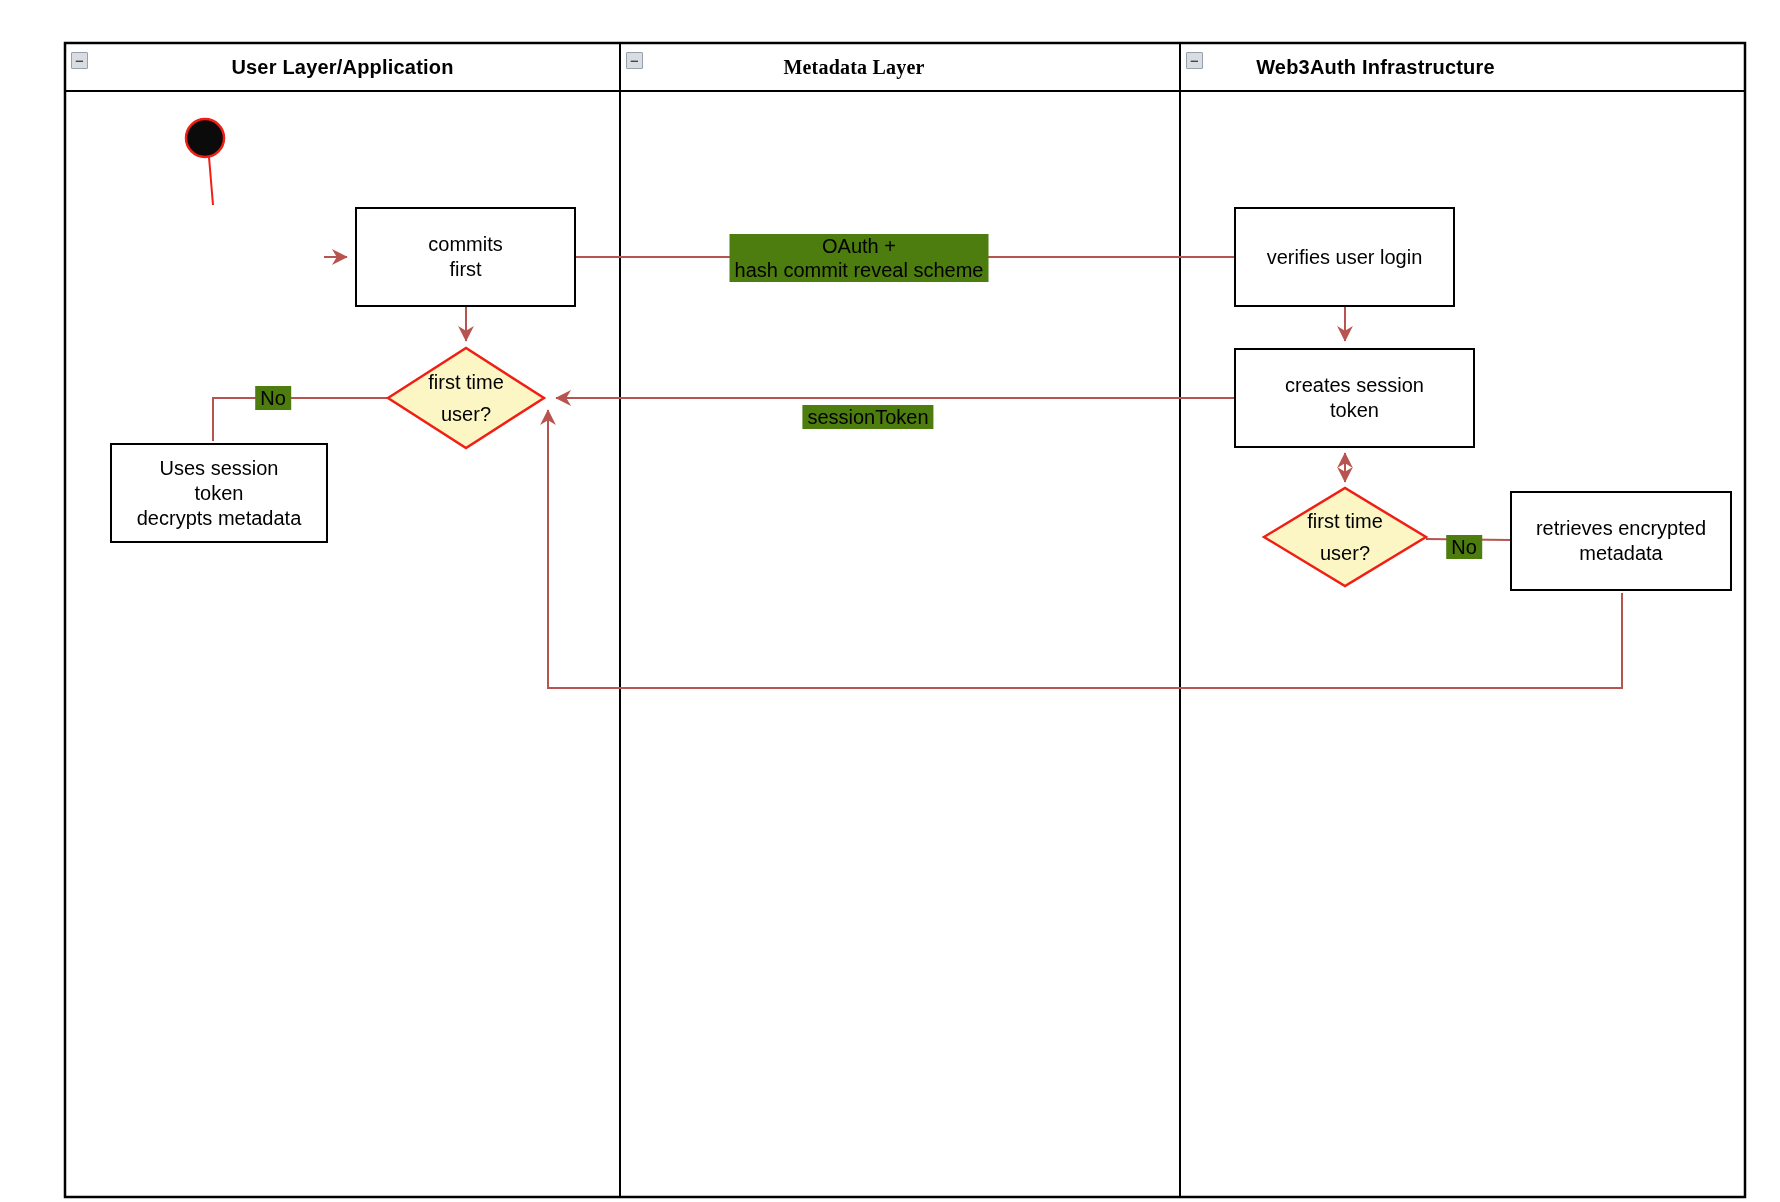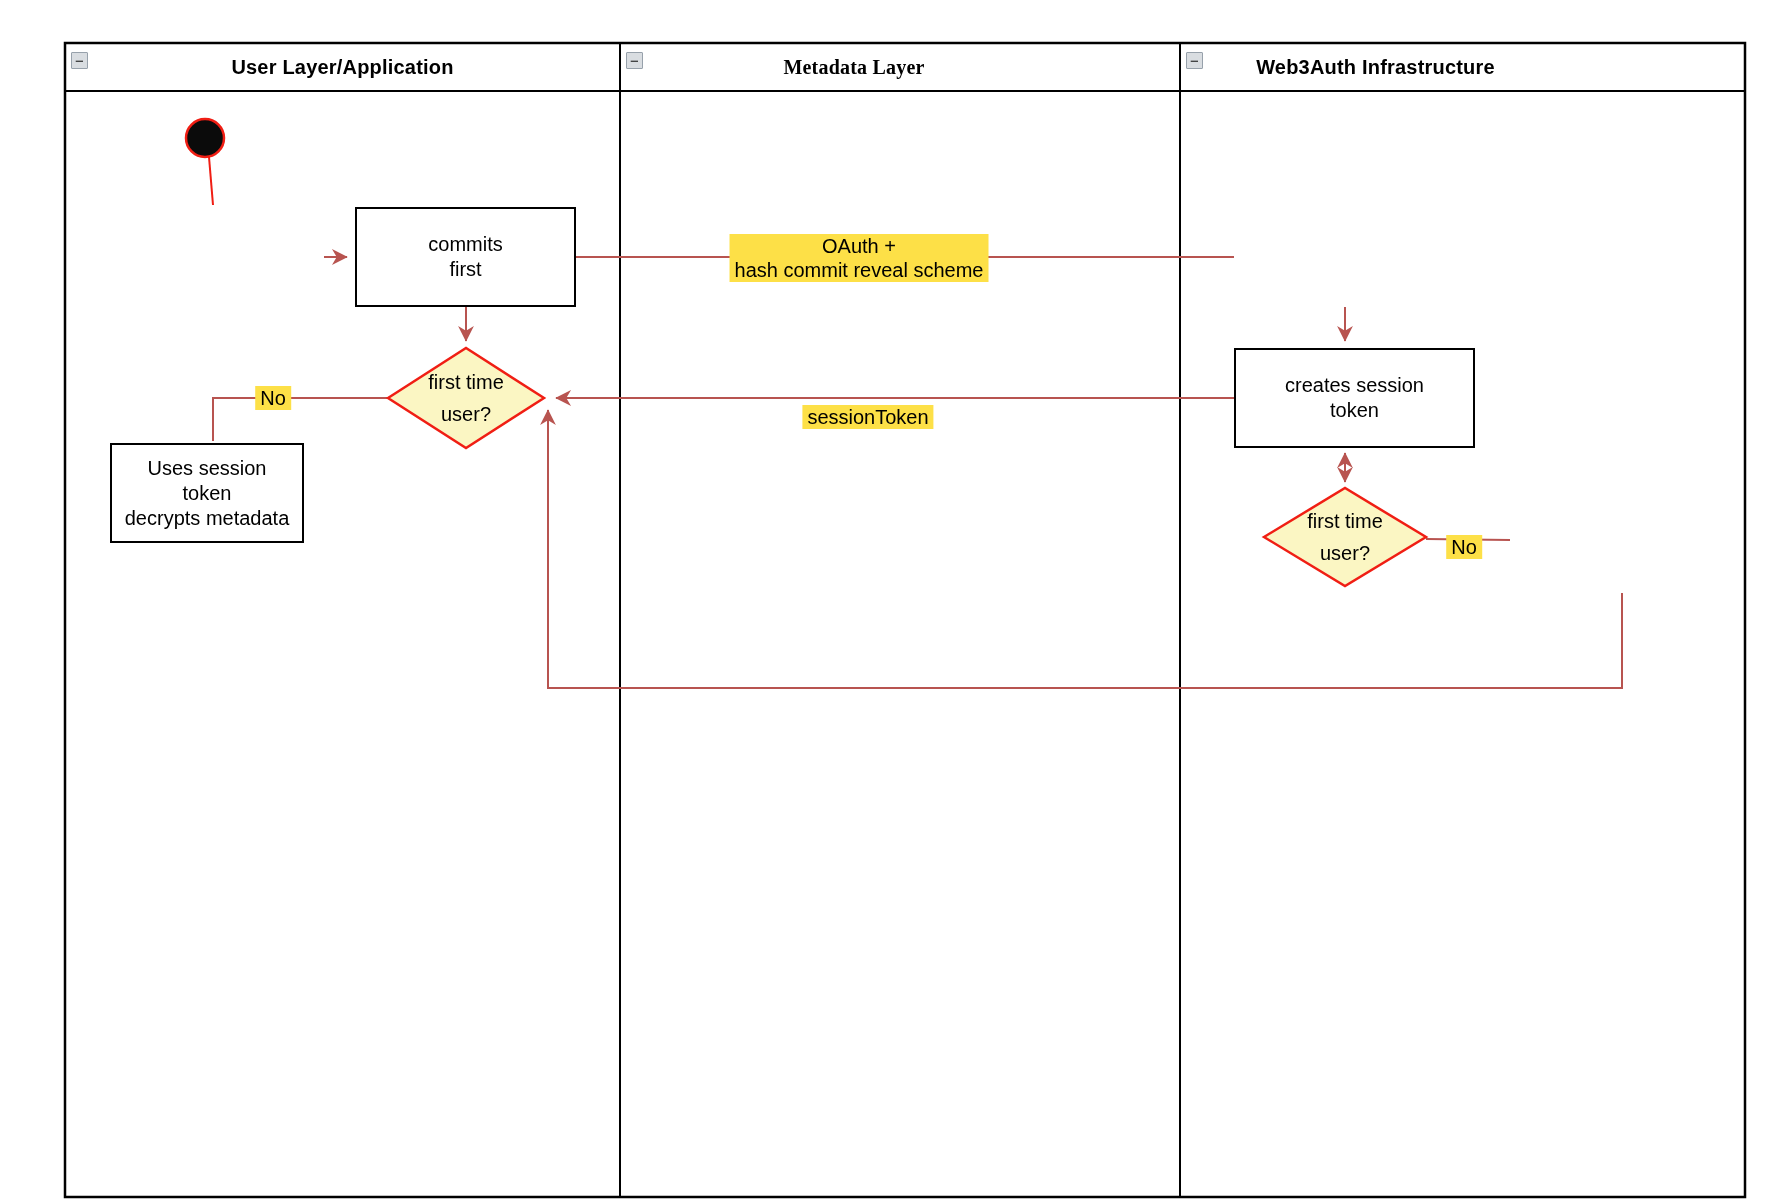--- a/index.html
+++ b/index.html
@@ -20,21 +20,21 @@
   }
   .node{
     border:2px solid #000;background:#fff;display:flex;align-items:center;justify-content:center;
     text-align:center;font-size:20px;line-height:25px;white-space:pre-line;
   }
   .dlabel{
     display:flex;align-items:center;justify-content:center;text-align:center;
     font-size:20px;line-height:32px;white-space:pre-line;
   }
   .elabel{
-    transform:translate(-50%,-50%);background:#fde047;padding:0 5px;text-align:center;
+    transform:translate(-50%,-50%);background:#4d7c0f;padding:0 5px;text-align:center;
     font-size:20px;line-height:24px;white-space:pre-line;
   }
 </style>
 </head>
 <body>
 
 <div class="stage">
 
   <svg width="1780" height="1202" viewBox="0 0 1780 1202">
     <defs>
@@ -68,25 +68,28 @@
   <div class="abs lane-title" style="left:65px;width:555px;">User Layer/Application</div>
   <div class="abs lane-title" style="left:620px;width:468px;font-family:Liberation Serif, serif;">Metadata Layer</div>
   <div class="abs lane-title" style="left:1128px;width:495px;text-align:center;">Web3Auth Infrastructure</div>
 
   <div class="abs collapse" style="left:71px;">−</div>
   <div class="abs collapse" style="left:626px;">−</div>
   <div class="abs collapse" style="left:1186px;">−</div>
 
   <div class="abs node" style="left:355px;top:207px;width:221px;height:100px;">commits
 first</div>
-  <div class="abs node" style="left:110px;top:443px;width:194px;height:100px;">Uses session
+  <div class="abs node" style="left:110px;top:443px;width:218px;height:100px;">Uses session
 token
 decrypts metadata</div>
+  <div class="abs node" style="left:1234px;top:207px;width:221px;height:100px;">verifies user login</div>
   <div class="abs node" style="left:1234px;top:348px;width:241px;height:100px;">creates session
 token</div>
+  <div class="abs node" style="left:1510px;top:491px;width:222px;height:100px;">retrieves encrypted
+metadata</div>
 
   <div class="abs dlabel" style="left:393px;top:360px;width:146px;height:76px;">first time
 user?</div>
   <div class="abs dlabel" style="left:1272px;top:499px;width:146px;height:76px;">first time
 user?</div>
 
   <div class="abs elabel" style="left:859px;top:258px;">OAuth +
 hash commit reveal scheme</div>
   <div class="abs elabel" style="left:868px;top:417px;">sessionToken</div>
   <div class="abs elabel" style="left:273px;top:398px;">No</div>

